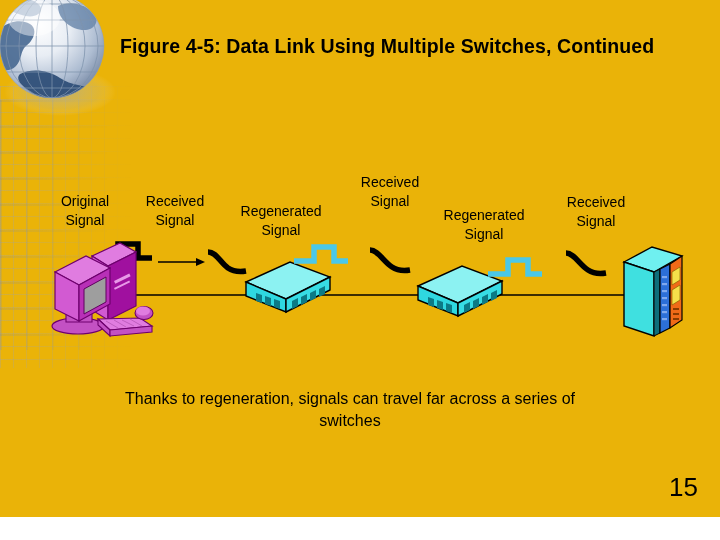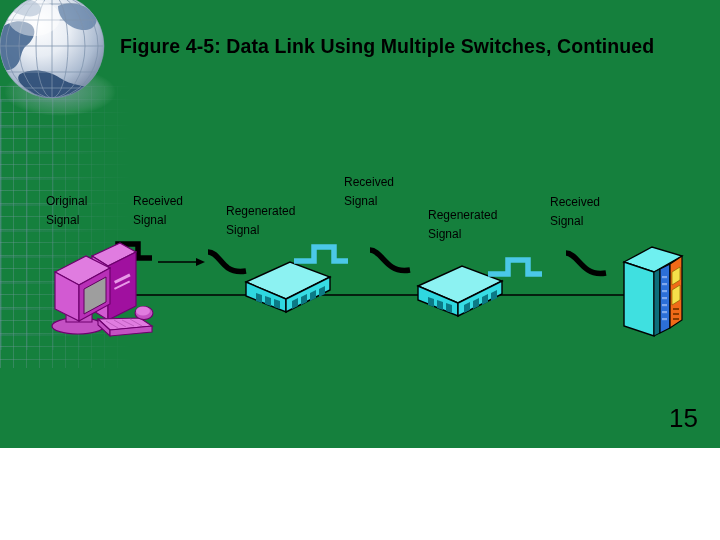--- a/index.html
+++ b/index.html
@@ -3,22 +3,22 @@
 <meta charset="utf-8">
 <style>
   html, body {
     margin: 0;
     padding: 0;
     background: #ffffff;
   }
   #slide {
     position: relative;
     width: 720px;
-    height: 448px;
-    background: #15803d;
+    height: 517px;
+    background: #eab308;
     overflow: hidden;
     font-family: "Liberation Sans", sans-serif;
   }
 
   
   .bg-texture {
     position: absolute;
     left: 0;
     top: 86px;
     width: 132px;
@@ -63,23 +63,24 @@
     font-size: 19.5px;
     font-weight: bold;
     line-height: 26px;
     color: #000000;
     letter-spacing: 0.1px;
   }
 
   
   .sig-label {
     position: absolute;
-    font-size: 12px;
+    font-size: 14px;
     color: #000000;
     line-height: 19px;
+    text-align: center;
     white-space: nowrap;
   }
 
   
   .diagram {
     position: absolute;
     left: 0;
     top: 0;
     width: 720px;
     height: 540px;
@@ -327,16 +328,17 @@
       <polygon points="672,272 680,267 680,280 672,285" fill="#F5E04A" stroke="#8A6200" stroke-width="0.7"></polygon>
       <polygon points="672,290 680,285 680,300 672,305" fill="#F5E04A" stroke="#8A6200" stroke-width="0.7"></polygon>
       <g fill="#8A3B00">
         <rect x="673" y="308" width="6" height="2"></rect>
         <rect x="673" y="313" width="6" height="2"></rect>
         <rect x="673" y="318" width="6" height="2"></rect>
       </g>
     </g>
   </svg>
 
+  <div class="caption">Thanks to regeneration, signals can travel far across a series of switches</div>
 
   <div class="page-num">15</div>
 
 </div>
 
 </body></html>

